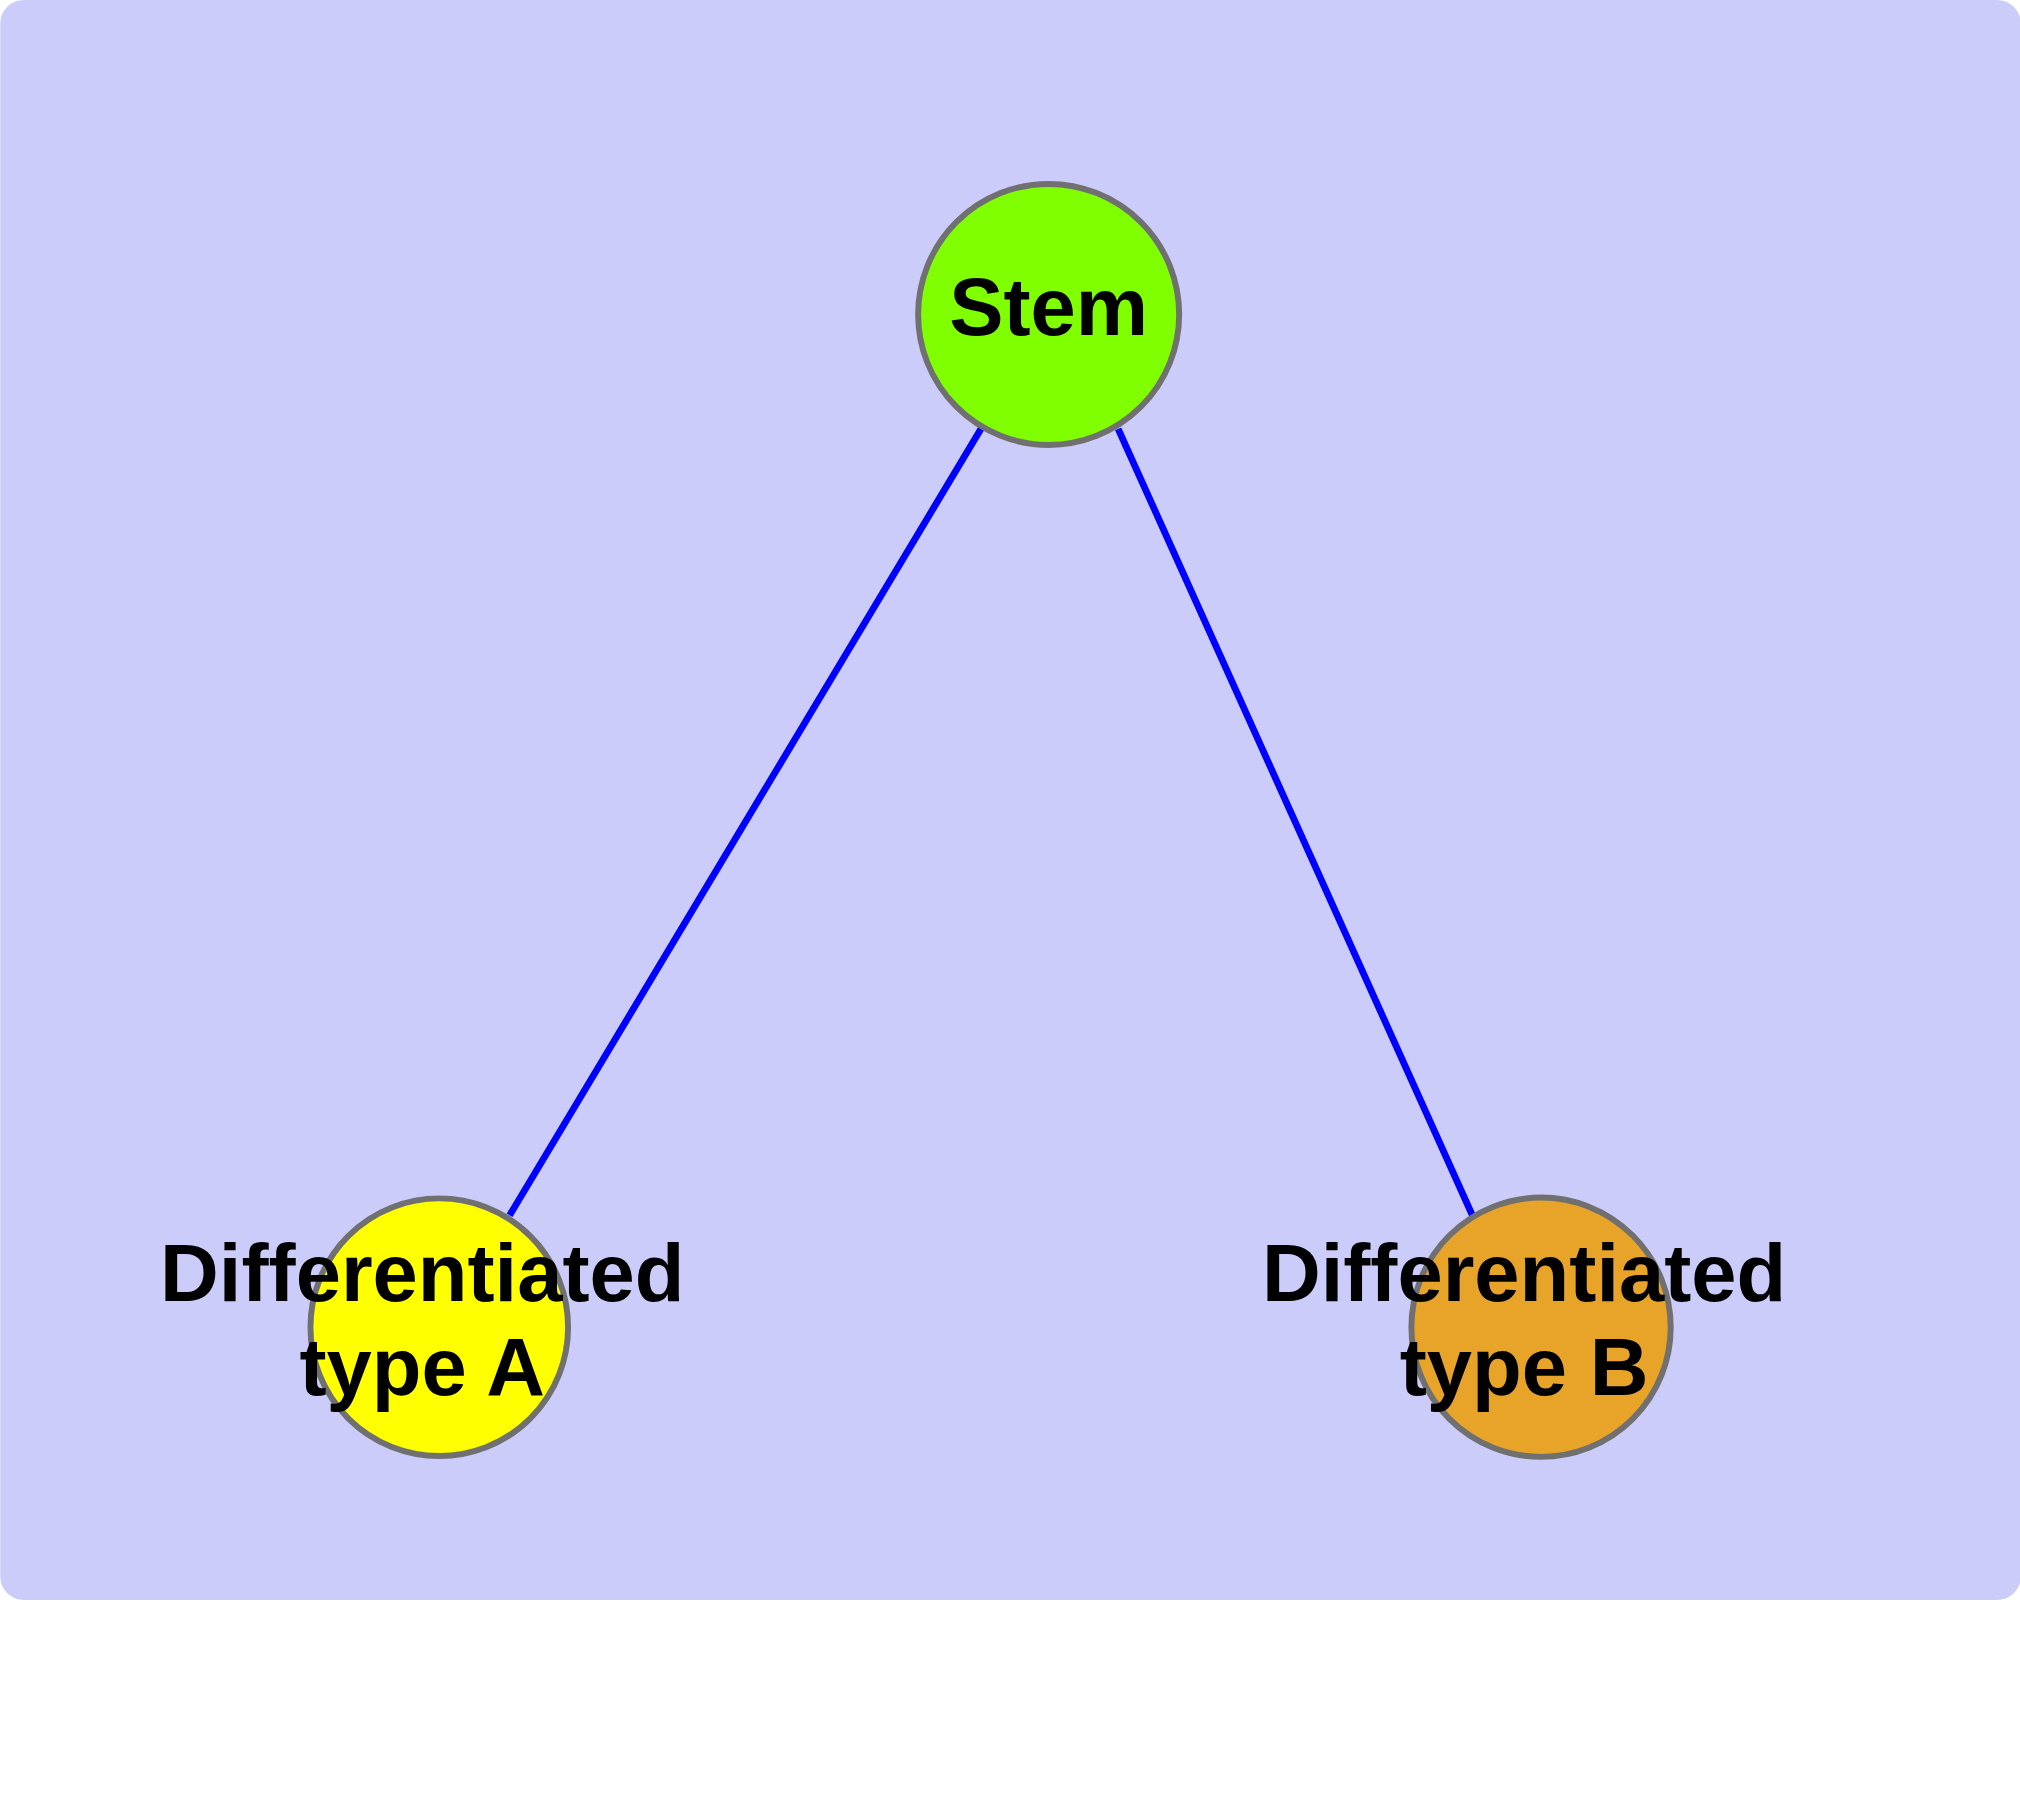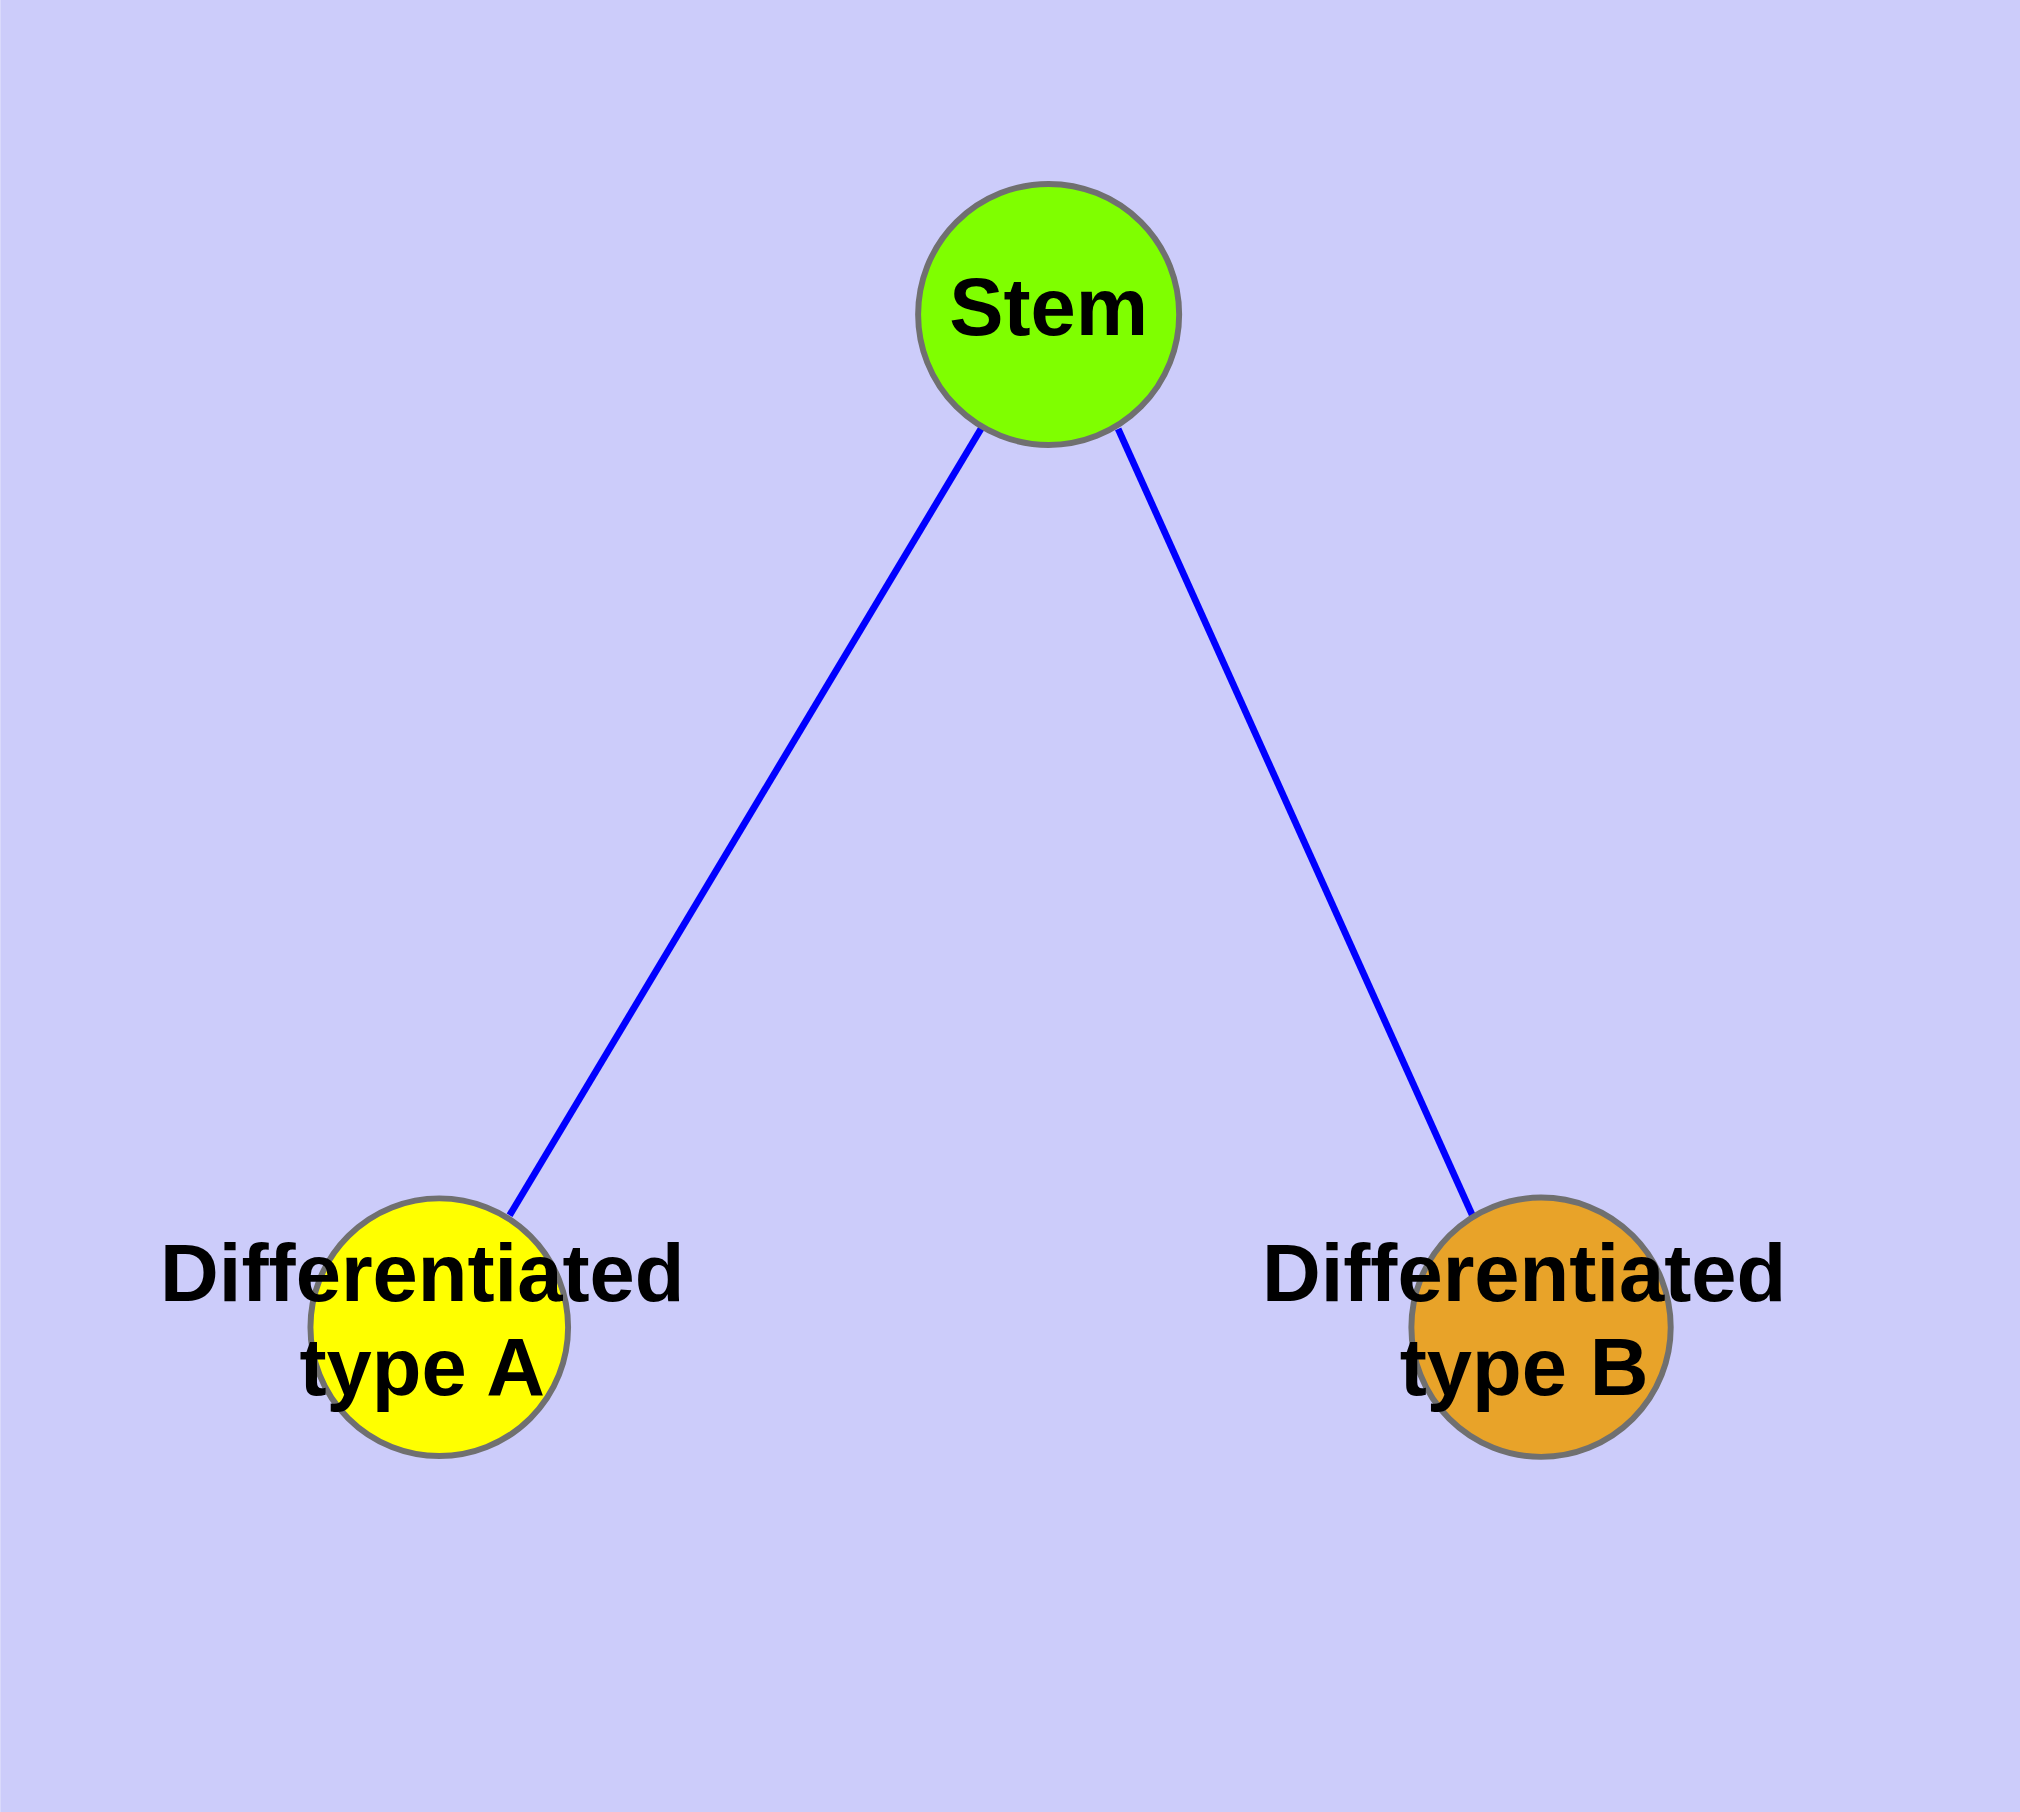--- a/index.html
+++ b/index.html
@@ -41,21 +41,21 @@
   .label-root {
     font-size: 96px;
   }
   .label-leaf {
     font-size: 96px;
   }
 </style>
 </head>
 <body>
 
-<div id="canvas-root" style="width: 2021px; height: 1812px;">
+<div id="canvas-root" style="width: 2021px; height: 1600px; border-radius: 24px;">
   <svg id="graph-svg" viewBox="0 0 2384 2138" xmlns="http://www.w3.org/2000/svg" style="width: 2021px; height: 1812px;">
 
     <rect id="bg-rect" x="0" y="0" width="2384" height="2138" fill="#CCCCFA"></rect>
 
     <g id="edges-group">
       <line class="edge-line" id="edge-0" x1="1159" y1="503" x2="601" y2="1434" stroke="#0000FF" stroke-width="8"></line>
       <line class="edge-line" id="edge-1" x1="1319" y1="506" x2="1737" y2="1434" stroke="#0000FF" stroke-width="8"></line>
     </g>
 
     <g id="nodes-group">

